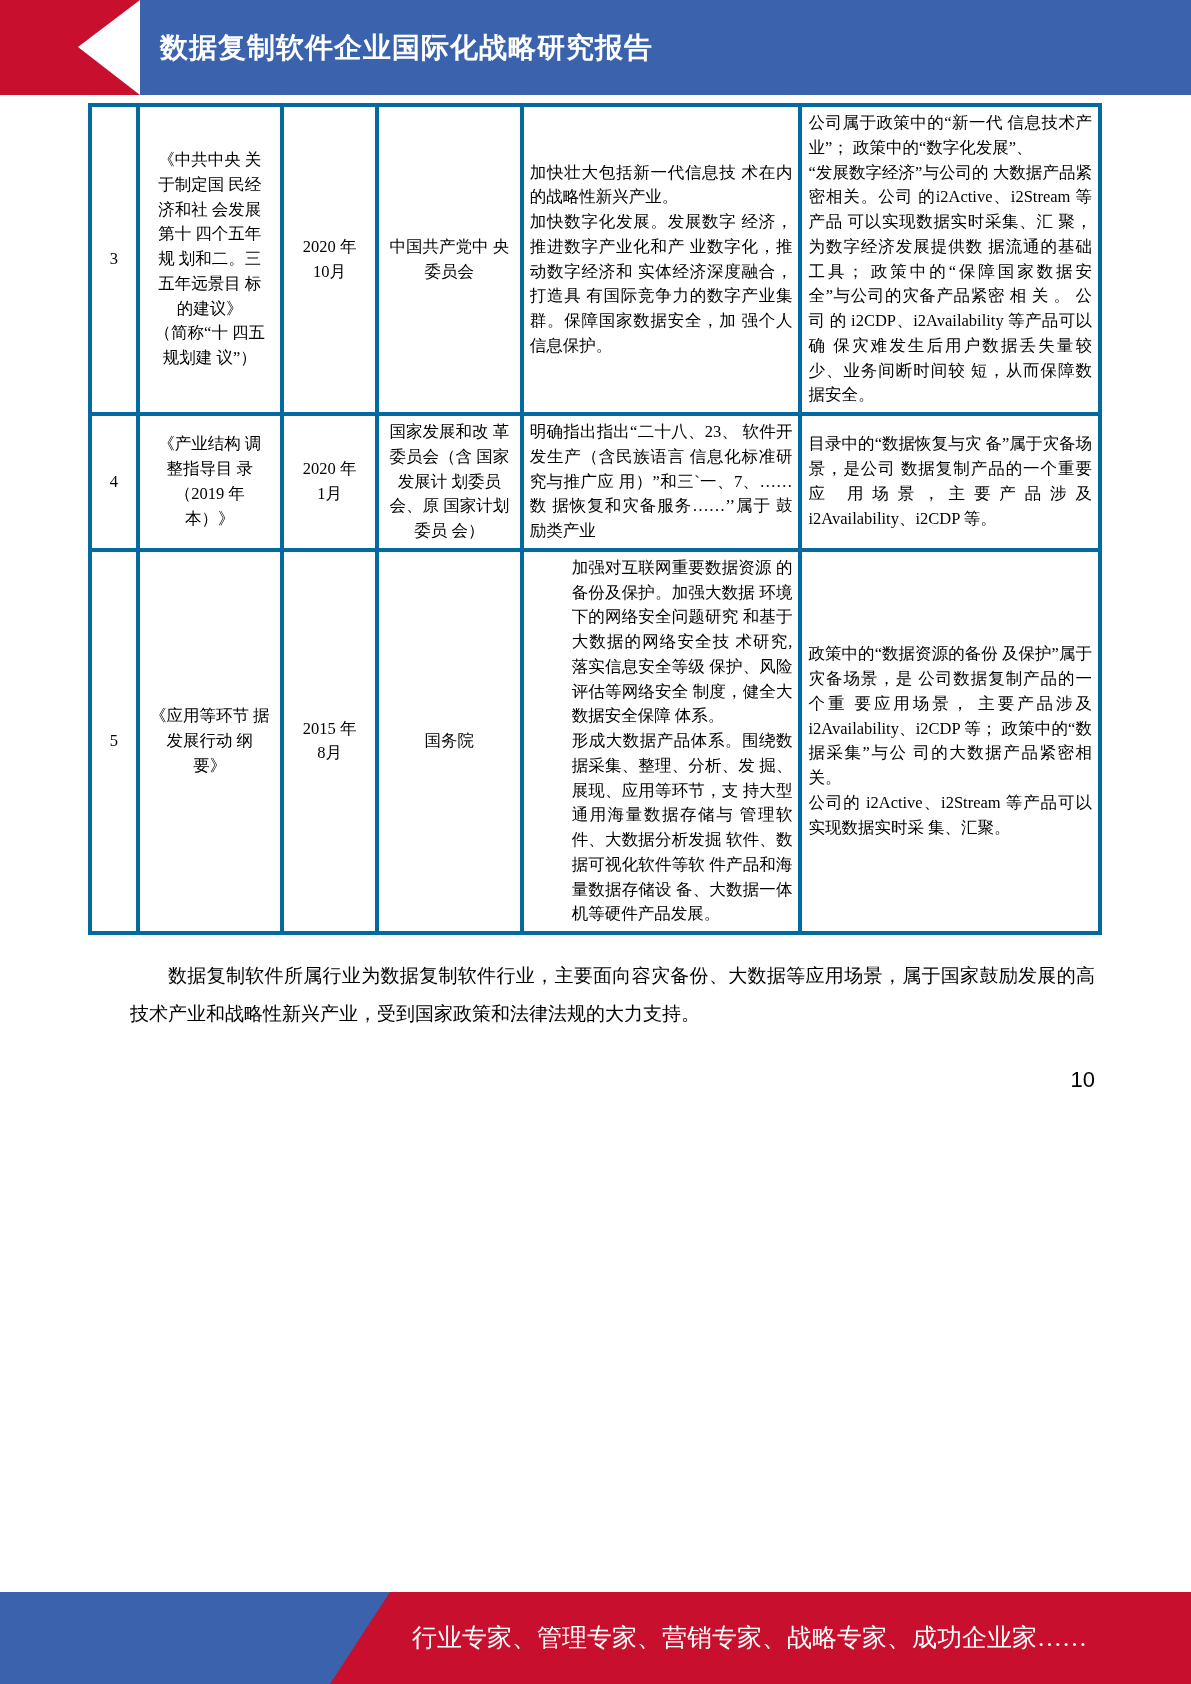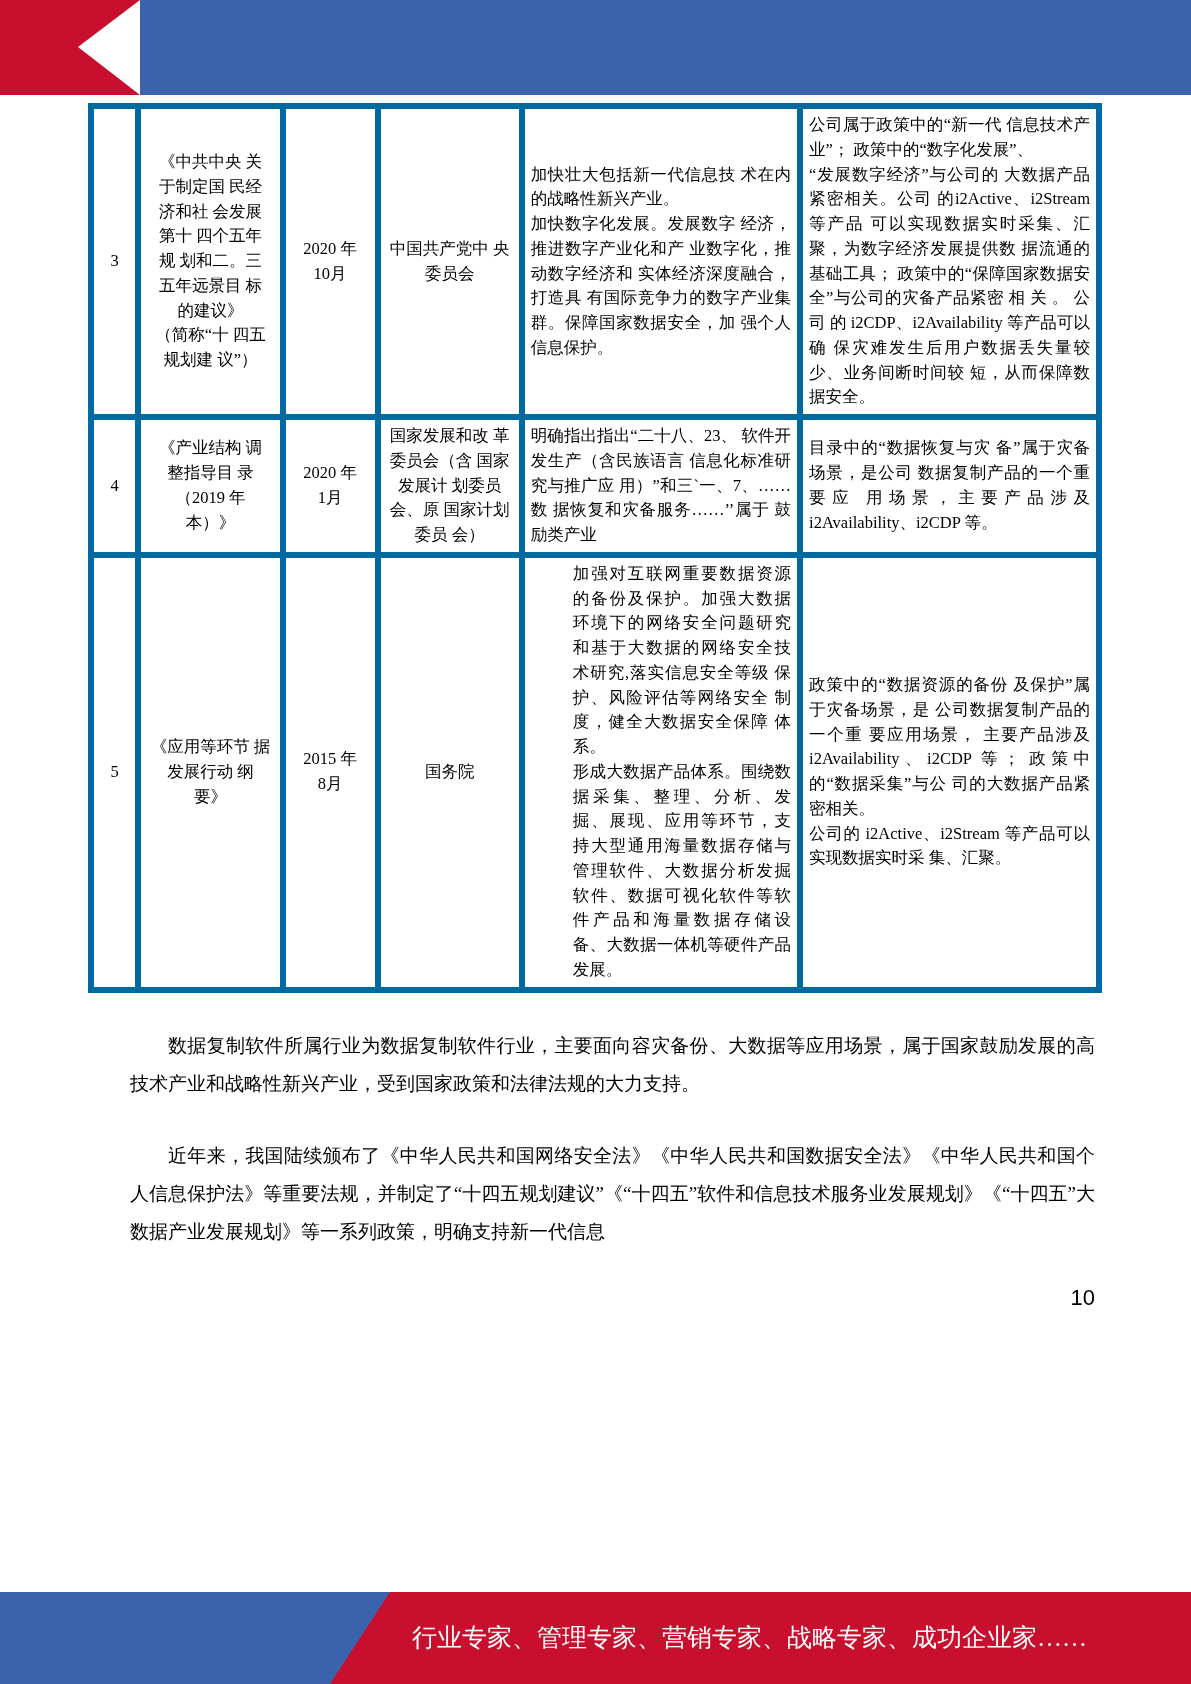--- a/index.html
+++ b/index.html
@@ -88,21 +88,21 @@
   }
 
   table.policy-table {
     border-collapse: collapse;
     table-layout: fixed;
     margin-left: 88px;
     width: 1014px;
     background: #ffffff;
   }
   table.policy-table td {
-    border: 6px solid #0369a1;
+    border: 4px solid #0369a1;
     vertical-align: middle;
     padding: 4px 6px;
     font-size: 16.5px;
     line-height: 1.5;
     font-family: "Liberation Serif", "DejaVu Serif", serif;
   }
   td.col-no { width: 46px; text-align: center; }
   td.col-name { width: 140px; text-align: center; }
   td.col-date { width: 92px; text-align: center; }
   td.col-org { width: 140px; text-align: center; }
@@ -112,21 +112,21 @@
 
   
   .section-heading {
     margin: 34px 0 0 130px;
     font-family: "Liberation Sans", sans-serif;
     font-weight: bold;
     font-size: 23px;
     color: #000000;
   }
   .body-para {
-    margin: 34px 96px 0 130px;
+    margin: 22px 96px 0 130px;
     font-size: 19px;
     line-height: 2.0;
     text-align: justify;
     text-justify: inter-ideograph;
     text-indent: 2em;
     font-family: "Liberation Serif", "DejaVu Serif", serif;
   }
   .page-number {
     position: absolute;
     right: 96px;
@@ -186,20 +186,21 @@
   }
 </style>
 </head>
 <body>
 
 <div class="page-header">
   <div class="header-blue-bar"></div>
   <div class="header-white-left"></div>
   <div class="header-red-block"></div>
   <div class="header-red-arrow"></div>
+  <div class="header-title">数据复制软件企业国际化战略研究报告</div>
   <div class="header-bottom-strip"></div>
 </div>
 
 <div class="content">
 
   <table class="policy-table">
     <tbody>
       <tr>
         <td class="col-no">3</td>
         <td class="col-name">
@@ -250,21 +251,20 @@
         <td class="col-content" style="white-space:pre-line;padding-left:48px;">加强对互联网重要数据资源 的备份及保护。加强大数据 环境下的网络安全问题研究 和基于大数据的网络安全技 术研究,落实信息安全等级 保护、风险评估等网络安全 制度，健全大数据安全保障 体系。
 形成大数据产品体系。围绕数据采集、整理、分析、发 掘、展现、应用等环节，支 持大型通用海量数据存储与 管理软件、大数据分析发掘 软件、数据可视化软件等软 件产品和海量数据存储设 备、大数据一体机等硬件产品发展。</td>
         <td class="col-impact" style="white-space:pre-line;margin-left:37px;">政策中的“数据资源的备份 及保护”属于灾备场景，是 公司数据复制产品的一个重 要应用场景， 主要产品涉及 i2Availability、i2CDP 等； 政策中的“数据采集”与公 司的大数据产品紧密相关。
 公司的 i2Active、i2Stream 等产品可以实现数据实时采 集、汇聚。</td>
       </tr>
     </tbody>
   </table>
 
 
   <p class="body-para">数据复制软件所属行业为数据复制软件行业，主要面向容灾备份、大数据等应用场景，属于国家鼓励发展的高技术产业和战略性新兴产业，受到国家政策和法律法规的大力支持。</p>
-  <p class="body-para">近年来，我国陆续颁布了《中华人民共和国网络安全法》《中华人民共和国数据安全法》《中华人民共和国个人信息保护法》等重要法规，并制定了“十四五规划建议”《“十四五”软件和信息技术服务业发展规划》《“十四五”大数据产业发展规划》等一系列政策，明确支持新一代信息</p>
 
   <div style="position:relative;height:60px;">
     <div class="page-number">10</div>
   </div>
 </div>
 
 <div class="page-footer">
   <div class="footer-blue"></div>
   <div class="footer-red"></div>
   <div class="footer-right-text">行业专家、管理专家、营销专家、战略专家、成功企业家……</div>

